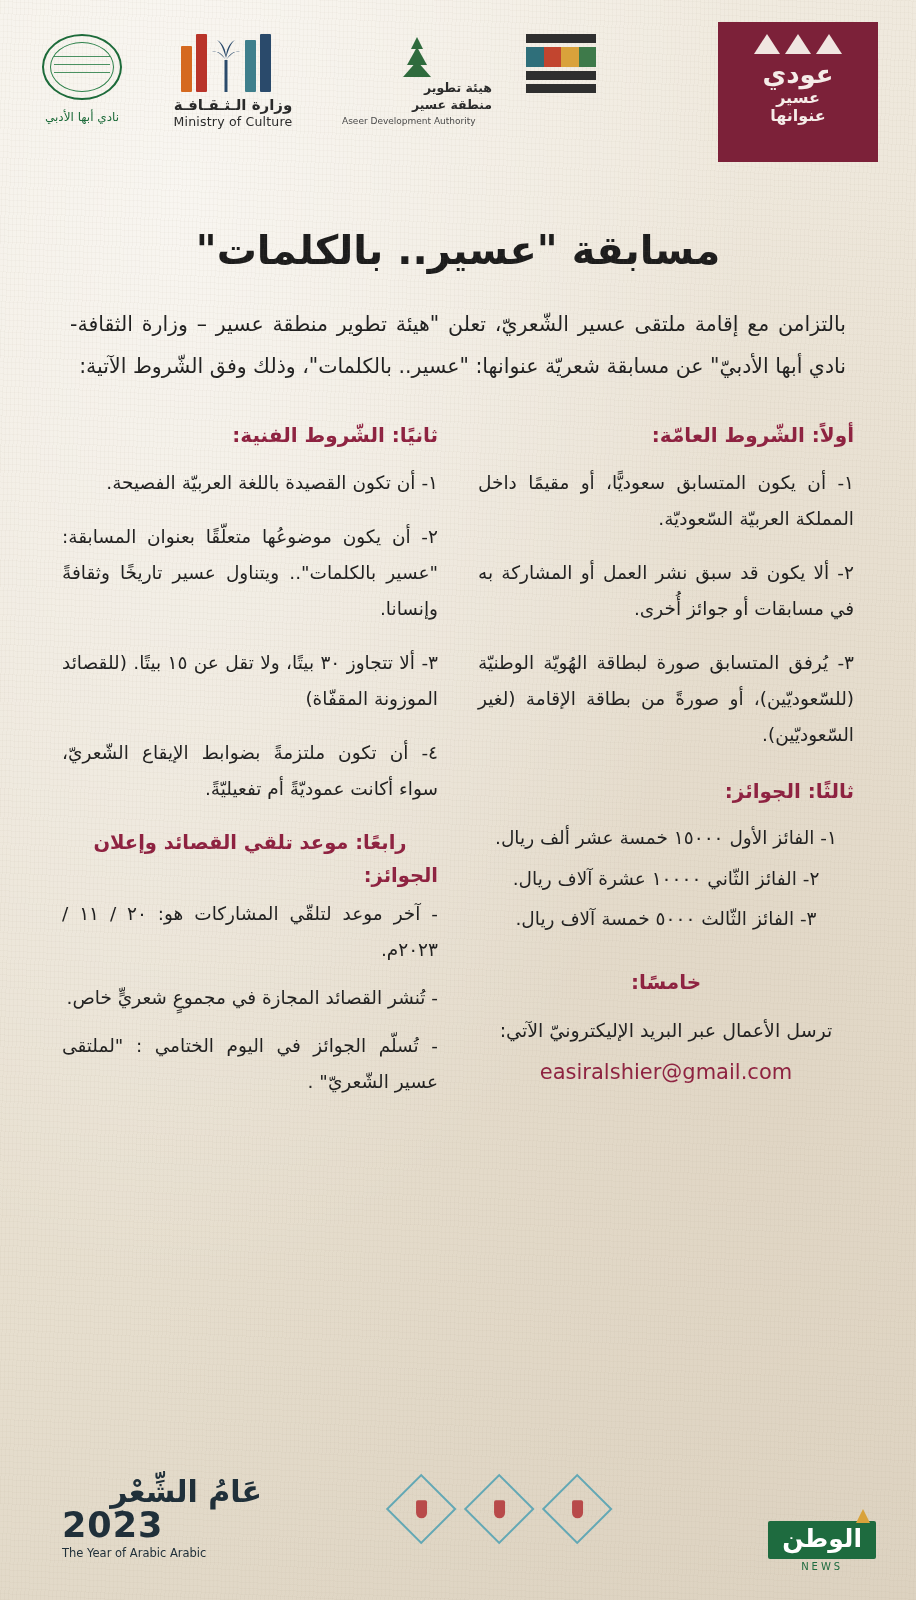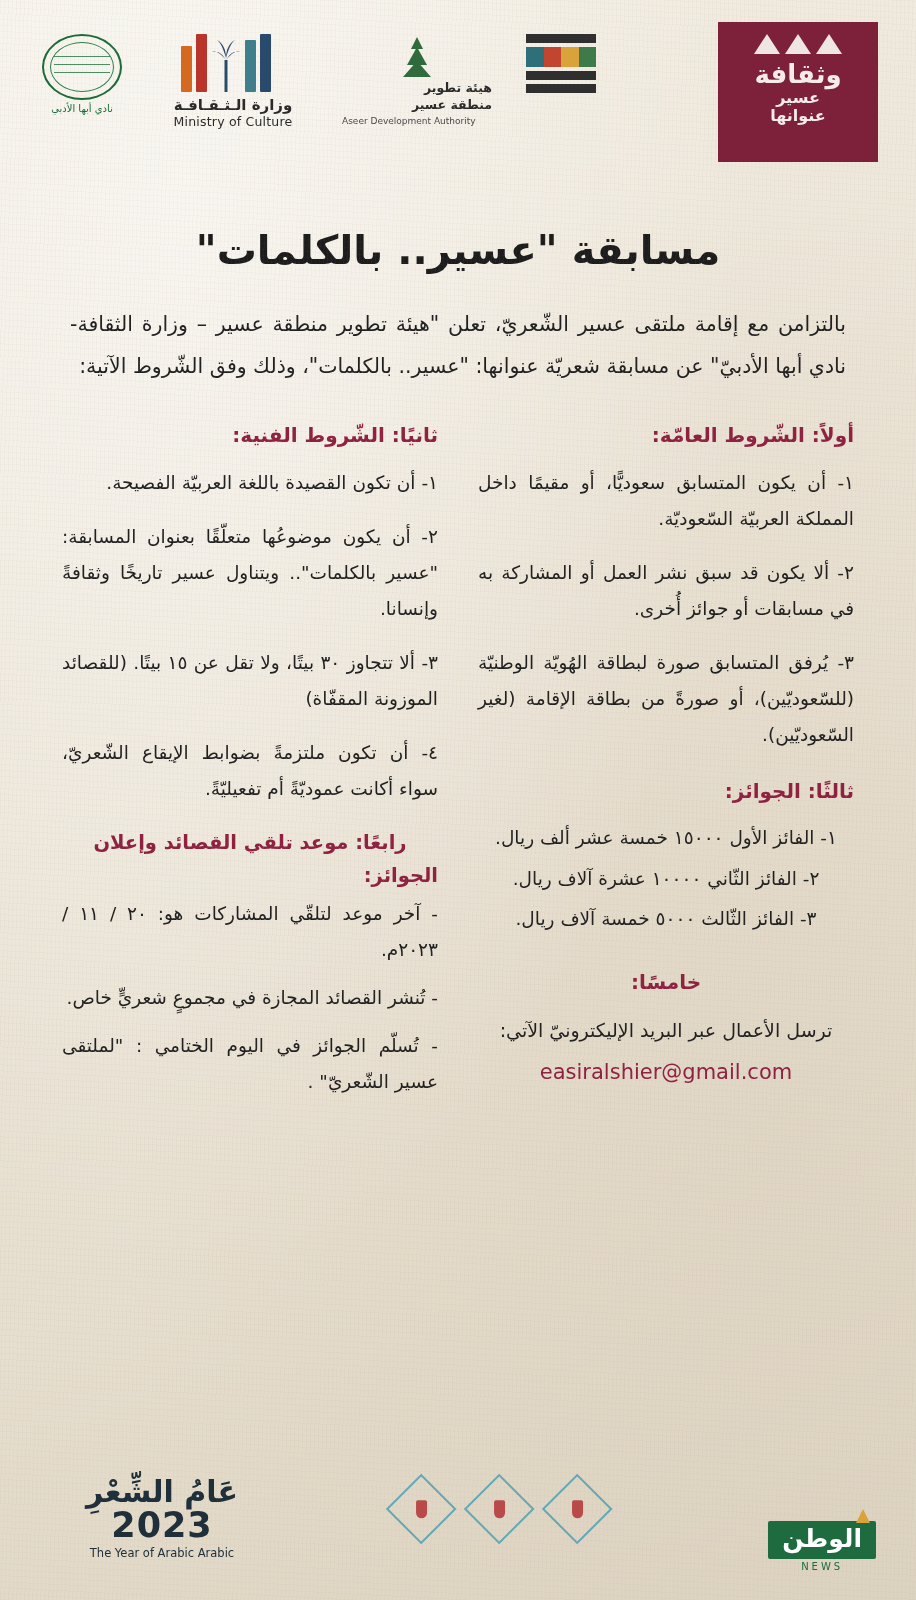--- a/index.html
+++ b/index.html
@@ -73,23 +73,23 @@
     left: 10px;
     right: 10px;
     height: 30px;
     background:
       linear-gradient(to bottom, transparent 0 4px, #2c8049 4px 5px, transparent 5px 10px),
       linear-gradient(to bottom, transparent 0 12px, #2c8049 12px 13px, transparent 13px 18px),
       linear-gradient(to bottom, transparent 0 20px, #2c8049 20px 21px, transparent 21px 26px);
     opacity: .85;
   }
   .logo-adabi .cap {
-    font-size: 10px;
+    font-size: 12px;
     color: #1d6b3a;
-    margin-top: 3px;
+    margin-top: 10px;
     letter-spacing: 0;
     direction: rtl;
   }
   .logo-culture {
     width: 150px;
   }
   .logo-culture .bars {
     display: flex;
     gap: 4px;
     align-items: flex-end;
@@ -306,21 +306,20 @@
   .footer {
     position: absolute;
     left: 0; right: 0; bottom: 0;
     height: 170px;
   }
   .footer-year {
     position: absolute;
     left: 62px;
     bottom: 40px;
     width: 200px;
-    text-align: center;
     direction: rtl;
   }
   .footer-year .ar1 {
     font-size: 30px;
     font-weight: bold;
     color: #20303a;
     line-height: 1.02;
   }
   .footer-year .ar2 {
     font-size: 30px;
@@ -462,21 +461,21 @@
       </div>
     </div>
 
     <div class="logo-multaqa">
       <div class="tri-row">
           <i></i>
           <i></i>
           <i></i>
         </div>
       <div class="txt">
-        <span>وثقافة</span>
+        <span>عودي</span>
         <small>عسير</small>
         <small>عنوانها</small>
       </div>
     </div>
   </div>
 
   <div class="title">مسابقة "عسير.. بالكلمات"</div>
 
   <div class="intro">بالتزامن مع إقامة ملتقى عسير الشّعريّ، تعلن "هيئة تطوير منطقة عسير – وزارة الثقافة- نادي أبها الأدبيّ" عن مسابقة شعريّة عنوانها: "عسير.. بالكلمات"، وذلك وفق الشّروط الآتية:</div>
 

